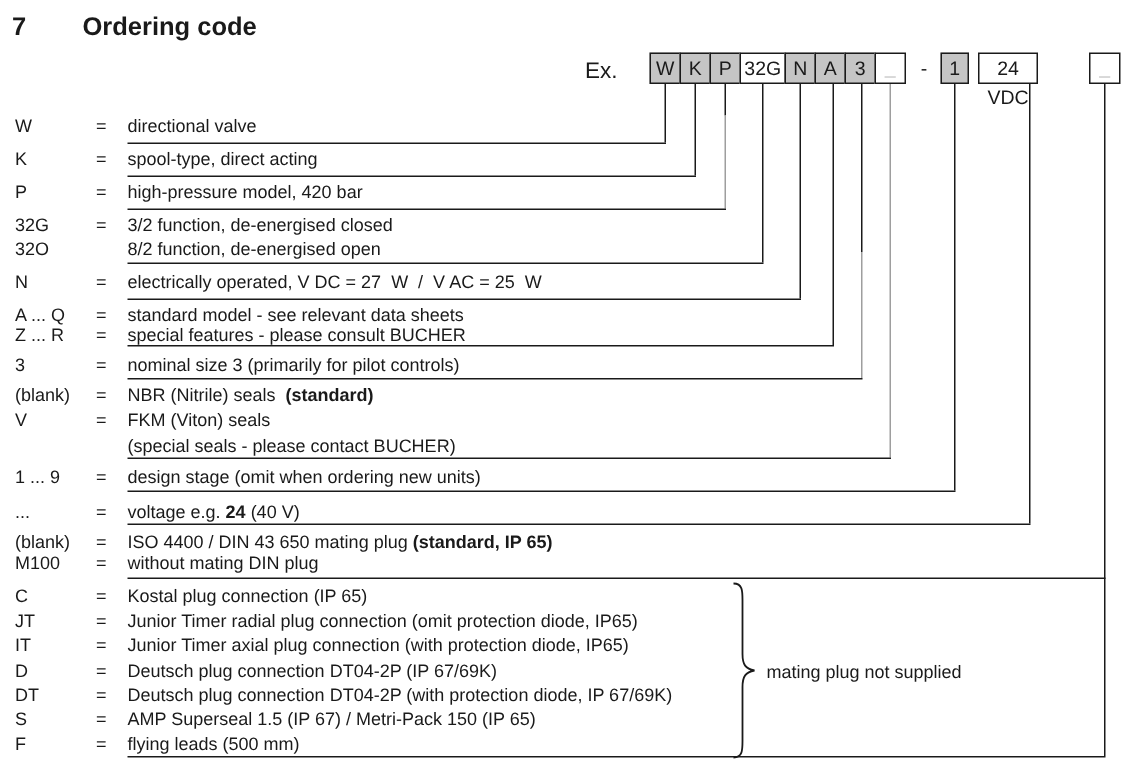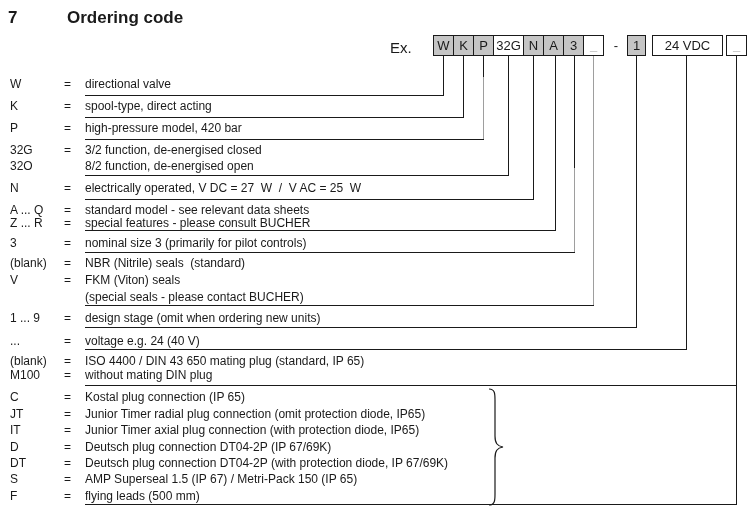--- a/index.html
+++ b/index.html
@@ -1,34 +1,34 @@
 <!DOCTYPE html>
 <html><head>
 <meta charset="utf-8">
 <style>
   html,body{margin:0;padding:0;background:#ffffff;}
   #canvas{position:relative;width:748px;height:518px;background:#ffffff;overflow:hidden;
           font-family:"Liberation Sans","DejaVu Sans",sans-serif;color:#1a1a1a;}
   .abs{position:absolute;}
   .title-num{font-size:17px;font-weight:bold;}
-  .title-txt{font-size:17px;font-weight:bold;margin-left:12px;}
+  .title-txt{font-size:17px;font-weight:bold;}
   .ex-label{font-size:15px;}
   .box{position:absolute;top:35px;height:21px;box-sizing:border-box;border:1px solid #1a1a1a;
        background:#ffffff;font-size:13px;line-height:19px;text-align:center;}
   .box.filled{background:#c5c5c5;}
   .box.muted{color:#9e9e9e;font-weight:bold;}
   .dash{position:absolute;top:38px;font-size:13px;}
   .vline{position:absolute;width:1px;background:#1a1a1a;}
   .vline.gray{background:#9e9e9e;}
   .hline{position:absolute;height:1px;background:#1a1a1a;}
   .row{position:absolute;left:0;width:748px;font-size:12px;line-height:13px;white-space:pre;}
   .row .code{position:absolute;left:10px;}
   .row .eq{position:absolute;left:64px;}
   .row .desc{position:absolute;left:85px;}
-  .b{font-weight:normal;}
+  .b{font-weight:bold;}
   .note{position:absolute;font-size:12px;}
 </style>
 </head>
 <body>
 
 <div id="canvas">
 
   <span class="abs title-num" style="left:8px;top:8px;">7</span>
   <span class="abs title-txt" style="left:55px;top:8px;">Ordering code</span>
 
@@ -37,21 +37,21 @@
   <div class="box filled" style="left:433px;width:21px;">W</div>
   <div class="box filled" style="left:453px;width:21px;">K</div>
   <div class="box filled" style="left:473px;width:21px;">P</div>
   <div class="box" style="left:493px;width:31px;">32G</div>
   <div class="box filled" style="left:523px;width:21px;">N</div>
   <div class="box filled" style="left:543px;width:21px;">A</div>
   <div class="box filled" style="left:563px;width:21px;">3</div>
   <div class="box muted" style="left:583px;width:21px;">_</div>
   <span class="dash" style="left:610px;width:12px;text-align:center;">-</span>
   <div class="box filled" style="left:627px;width:19px;">1</div>
-  <div class="box" style="left:652px;width:71px;">24 VDC</div>
+  <div class="box" style="left:652px;width:40px;">24 VDC</div>
   <div class="box muted" style="left:726px;width:21px;">_</div>
 
   <div class="vline" style="left:443px;top:56px;height:39px;"></div>
   <div class="vline" style="left:463px;top:56px;height:61px;"></div>
   <div class="vline" style="left:483px;top:56px;height:21px;"></div>
   <div class="vline gray" style="left:483px;top:77px;height:62px;"></div>
   <div class="vline" style="left:508px;top:56px;height:119px;"></div>
   <div class="vline" style="left:533px;top:56px;height:143px;"></div>
   <div class="vline" style="left:555px;top:56px;height:174px;"></div>
   <div class="vline" style="left:574px;top:56px;height:112px;"></div>
@@ -94,14 +94,15 @@
   <div class="row" style="top:408px;"><span class="code">JT</span><span class="eq">=</span><span class="desc"><span>Junior Timer radial plug connection (omit protection diode, IP65)</span><span class="b"></span><span></span></span></div>
   <div class="row" style="top:424px;"><span class="code">IT</span><span class="eq">=</span><span class="desc"><span>Junior Timer axial plug connection (with protection diode, IP65)</span><span class="b"></span><span></span></span></div>
   <div class="row" style="top:441px;"><span class="code">D</span><span class="eq">=</span><span class="desc"><span>Deutsch plug connection DT04-2P (IP 67/69K)</span><span class="b"></span><span></span></span></div>
   <div class="row" style="top:457px;"><span class="code">DT</span><span class="eq">=</span><span class="desc"><span>Deutsch plug connection DT04-2P (with protection diode, IP 67/69K)</span><span class="b"></span><span></span></span></div>
   <div class="row" style="top:473px;"><span class="code">S</span><span class="eq">=</span><span class="desc"><span>AMP Superseal 1.5 (IP 67) / Metri-Pack 150 (IP 65)</span><span class="b"></span><span></span></span></div>
   <div class="row" style="top:490px;"><span class="code">F</span><span class="eq">=</span><span class="desc"><span>flying leads (500 mm)</span><span class="b"></span><span></span></span></div>
 
   <svg class="abs" style="left:488px;top:388px;" width="16" height="118" viewBox="0 0 16 118">
     <path d="M1 1 C7 1 7 6 7 12 L7 48 C7 55 9 58 15 59 C9 60 7 63 7 70 L7 106 C7 112 7 117 1 117" fill="none" stroke="#1a1a1a" stroke-width="1.2"></path>
   </svg>
+  <span class="note" style="left:511px;top:441px;">mating plug not supplied</span>
 
 </div>
 
 </body></html>

